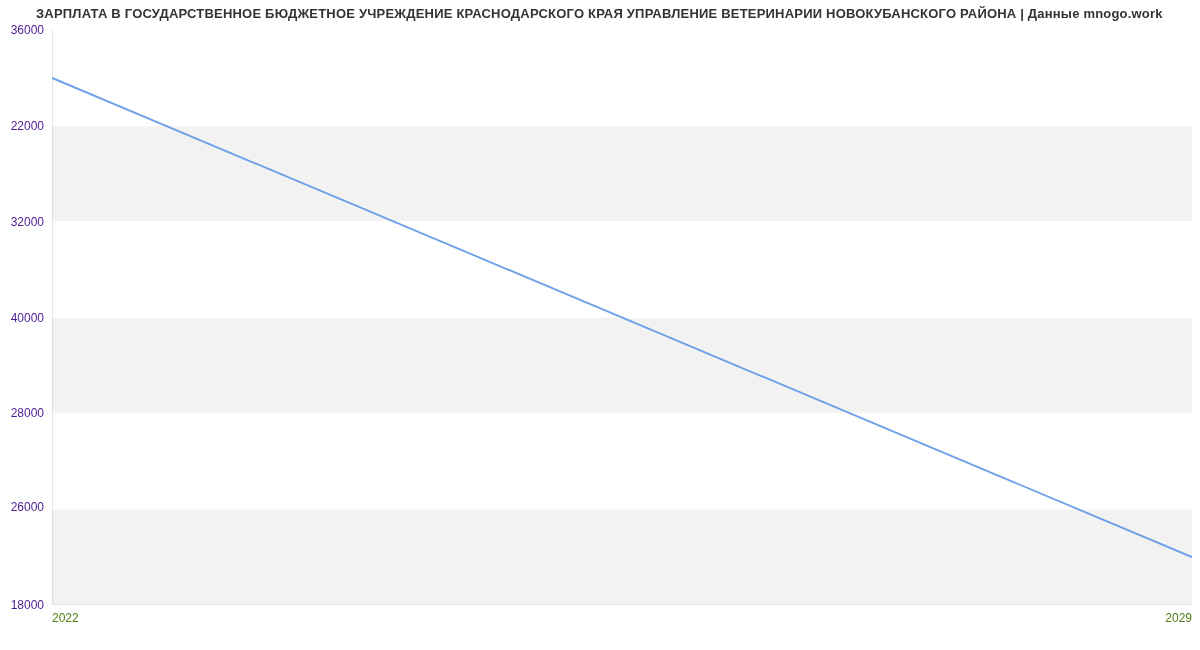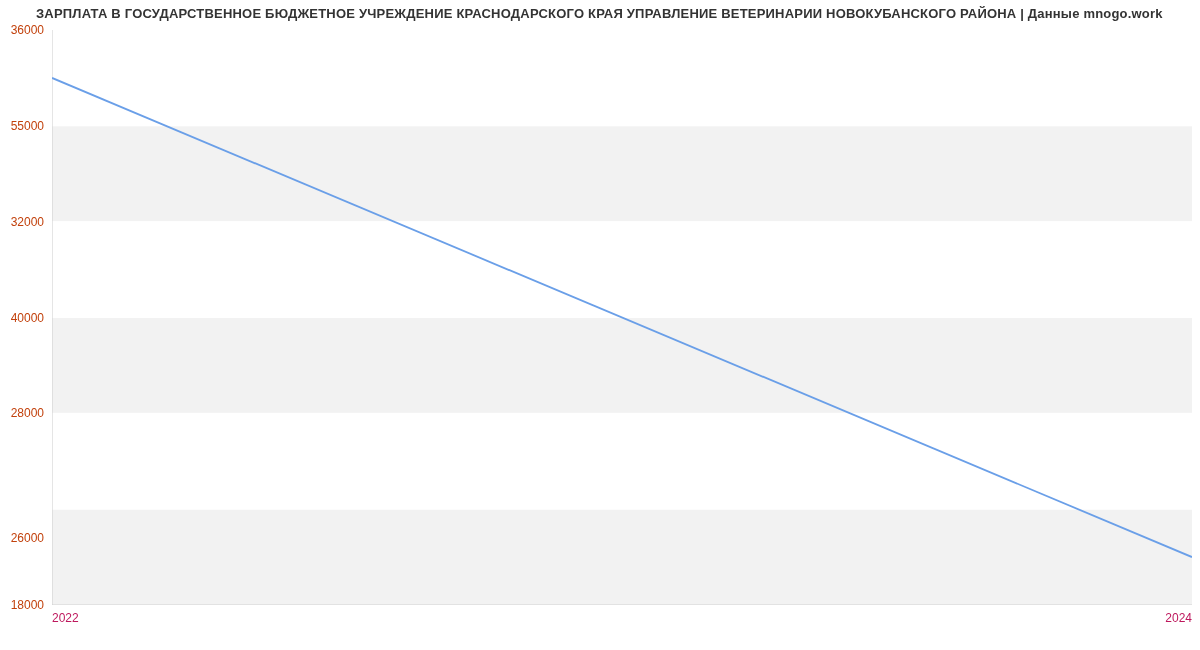--- a/index.html
+++ b/index.html
@@ -34,30 +34,30 @@
       top: 0;
       left: 0;
       width: 100%;
       height: 100%;
     }
     .y-tick {
       position: absolute;
       right: 100%;
       margin-right: 8px;
       font-size: 12px;
-      color: #c2410c;
+      color: #4c1d95;
       transform: translateY(-50%);
       white-space: nowrap;
     }
     .x-tick {
       position: absolute;
       top: 100%;
       margin-top: 6px;
       font-size: 12px;
-      color: #be185d;
+      color: #4d7c0f;
       transform: translateX(-50%);
       white-space: nowrap;
     }
     .svg-layer {
       position: absolute;
       top: 0;
       left: 0;
       width: 100%;
       height: 100%;
     }
@@ -81,22 +81,22 @@
         <line x1="0" x2="1140" y1="383.33333333333337" y2="383.33333333333337" stroke="#ffffff" stroke-width="1"></line>
         <line x1="0" x2="1140" y1="287.5" y2="287.5" stroke="#ffffff" stroke-width="1"></line>
         <line x1="0" x2="1140" y1="191.66666666666669" y2="191.66666666666669" stroke="#ffffff" stroke-width="1"></line>
         <line x1="0" x2="1140" y1="95.83333333333331" y2="95.83333333333331" stroke="#ffffff" stroke-width="1"></line>
         <line x1="0" x2="1140" y1="0" y2="0" stroke="#ffffff" stroke-width="1"></line>
         <line x1="0" x2="0" y1="0" y2="575" stroke="#cccccc" stroke-width="1"></line>
         <line x1="0" x2="1140" y1="575" y2="575" stroke="#cccccc" stroke-width="1"></line>
         <path d="M0,47.91666666666674 L1140,527.0833333333334" fill="none" stroke="#6a9fe8" stroke-width="1.8"></path>
       </svg>
   <div class="y-tick" style="top: 575px;">18000</div>
-      <div class="y-tick" style="top: 508px;">26000</div>
+      <div class="y-tick" style="top: 477px;">26000</div>
       <div class="y-tick" style="top: 383.333px; text-align: center;">28000</div>
       <div class="y-tick" style="top: 287.5px;">40000</div>
       <div class="y-tick" style="top: 191.667px; margin-left: 20px;">32000</div>
-      <div class="y-tick" style="top: 95.8333px;">55000</div>
+      <div class="y-tick" style="top: 95.8333px;">22000</div>
       <div class="y-tick" style="top: 0px;">36000</div>
       <div class="x-tick" style="left: 0px; transform: translateX(0px);">2022</div>
-      <div class="x-tick" style="left: 1140px; transform: translateX(-100%);">2024</div>
+      <div class="x-tick" style="left: 1140px; transform: translateX(-100%);">2029</div>
     </div>
 </div>
 
 </body></html>

